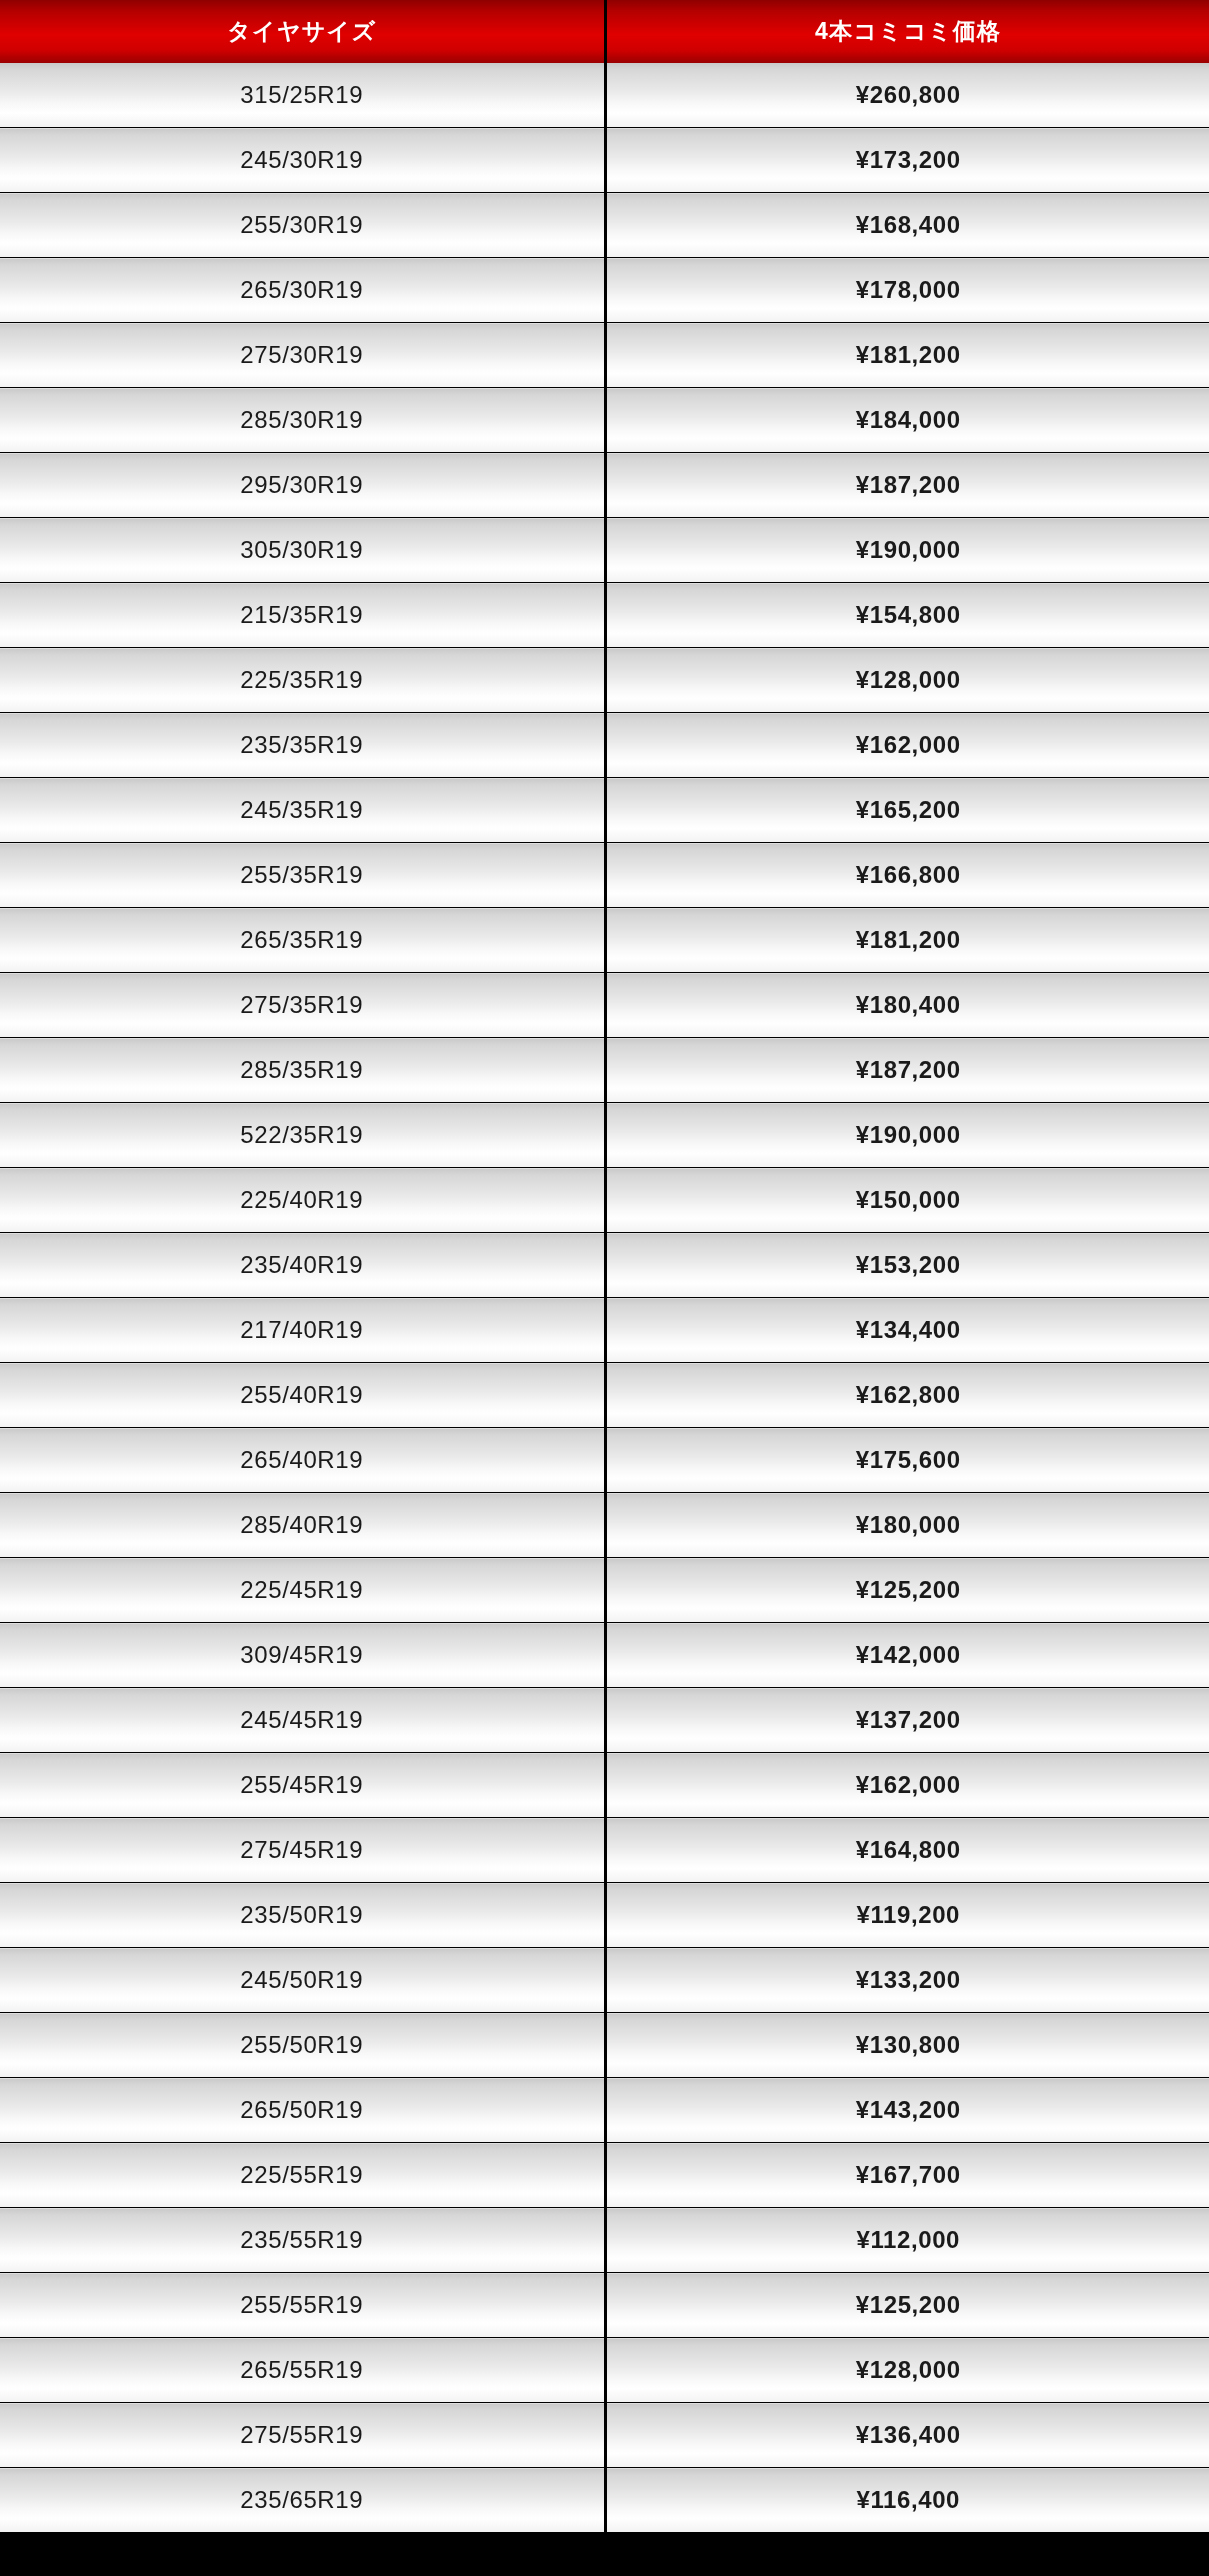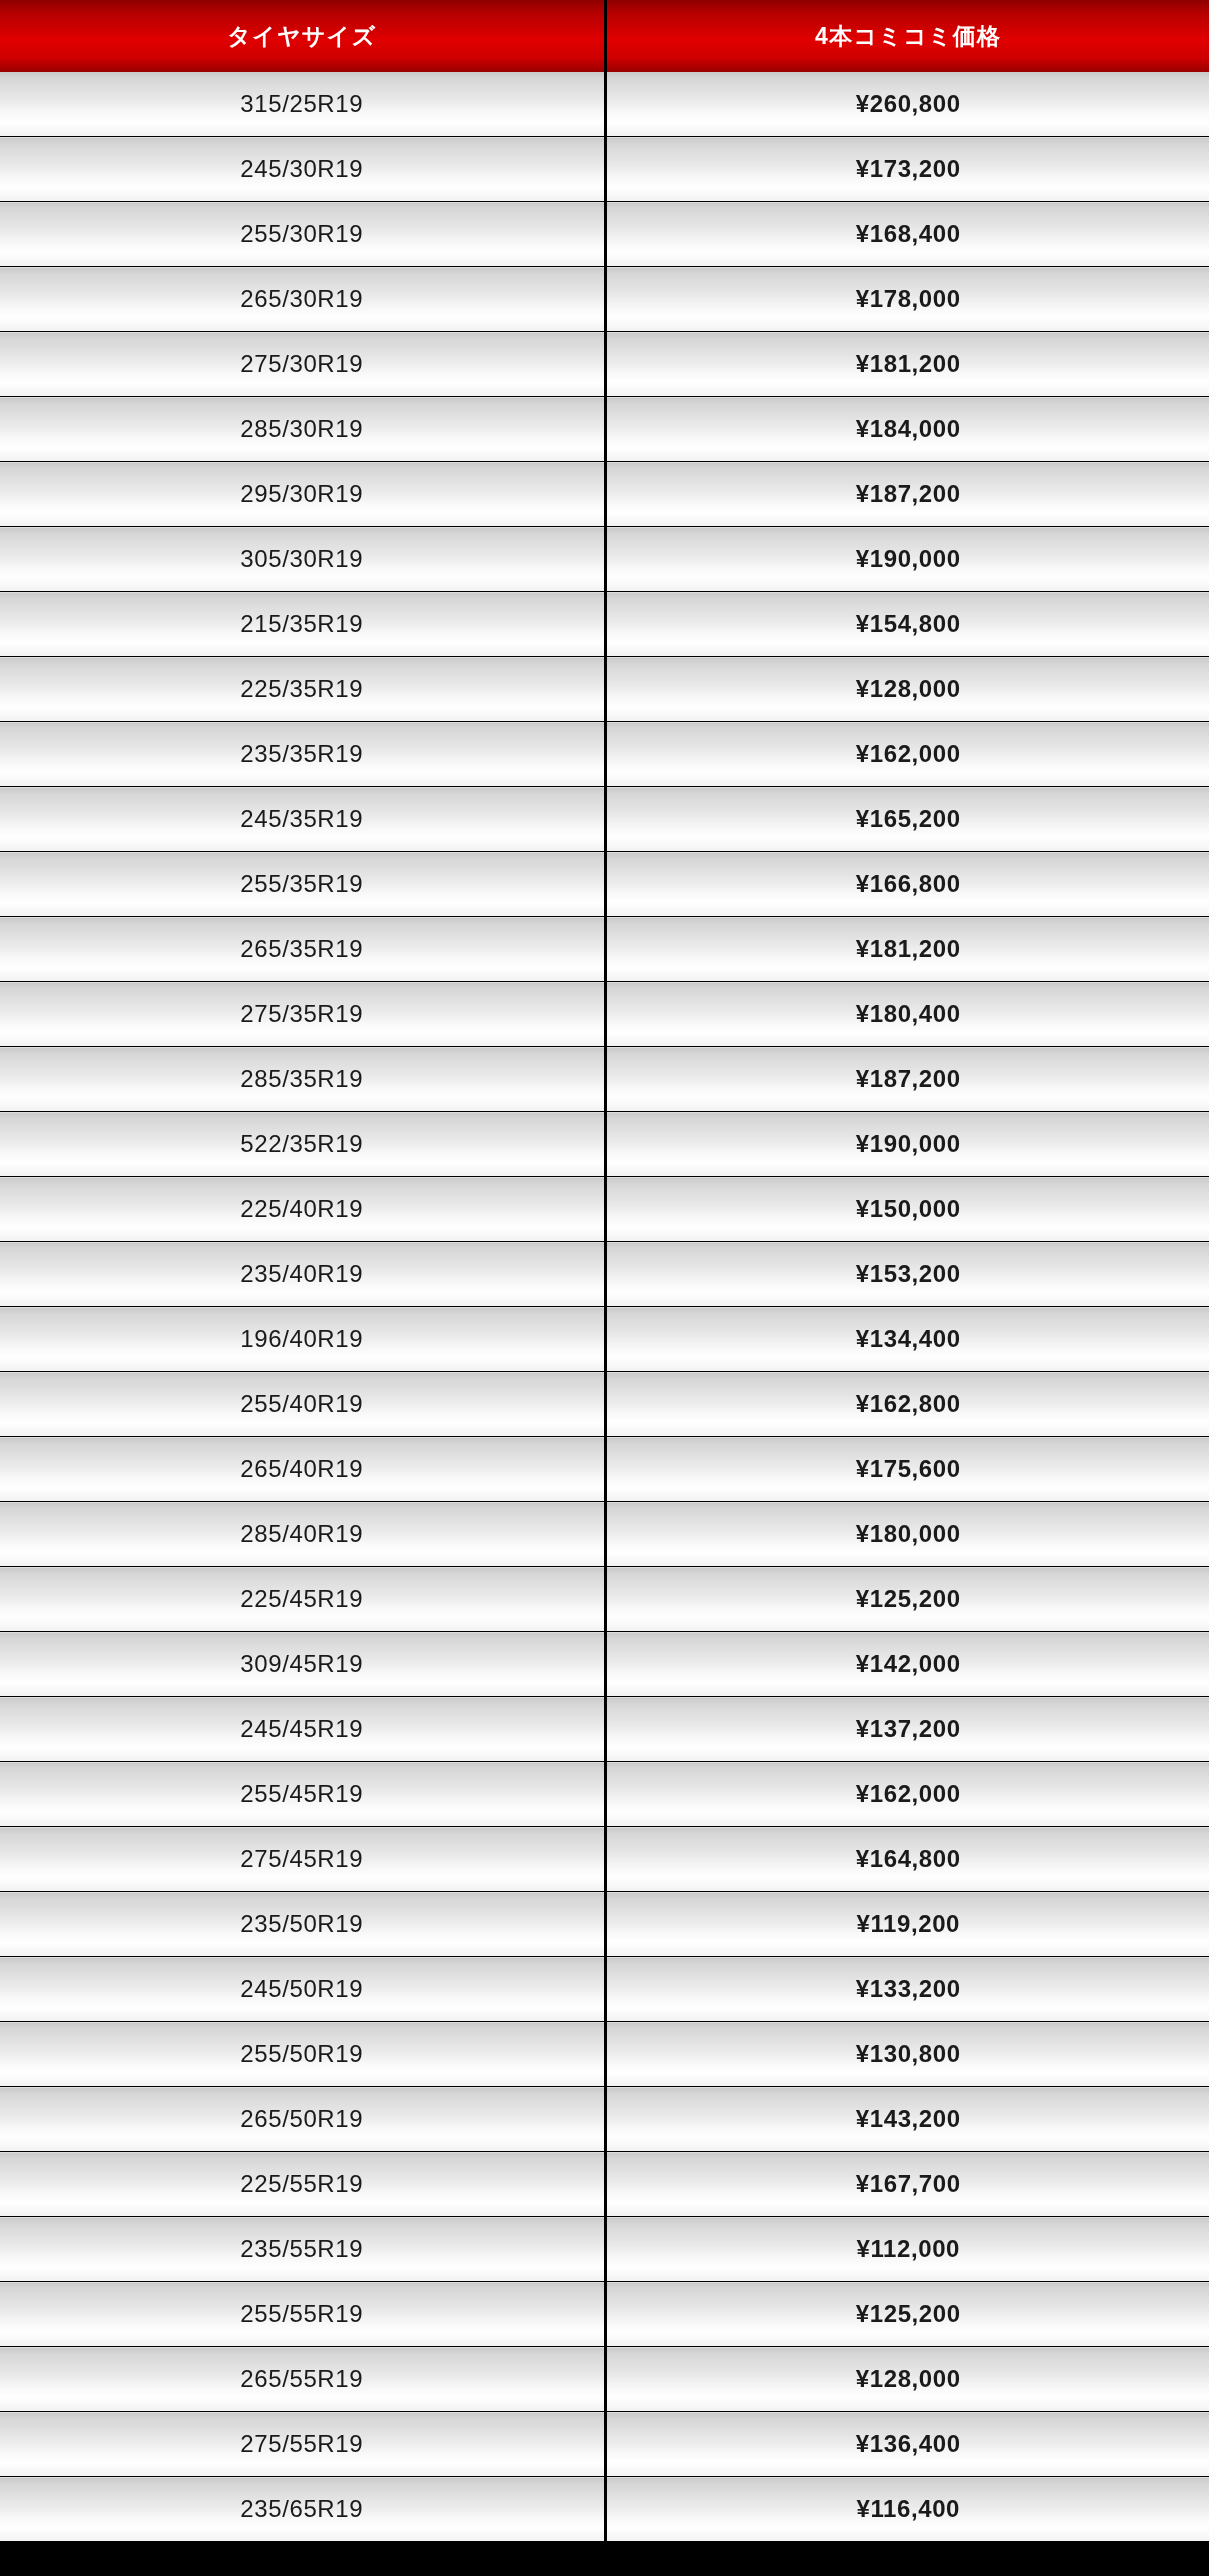--- a/index.html
+++ b/index.html
@@ -15,21 +15,21 @@
   .price-table {
     width: 1210px;
     border-collapse: collapse;
     table-layout: fixed;
     background: #000000;
   }
   .price-table col.col-size { width: 605px; }
   .price-table col.col-price { width: 605px; }
 
   .price-table thead th {
-    height: 72px;
+    height: 63px;
     padding: 0;
     margin: 0;
     color: #ffffff;
     font-size: 23px;
     font-weight: bold;
     letter-spacing: 1.3px;
     text-align: center;
     vertical-align: middle;
     border-right: 3.8px solid #000000;
     background: linear-gradient(to bottom, #8f0000 0%, #b50000 18%, #e00000 55%, #cf0000 80%, #9a0000 100%);
@@ -228,21 +228,21 @@
       <tr>
         <td>
           <span class="cell-inner">235/40R19</span>
         </td>
         <td>
           <span class="cell-inner">¥153,200</span>
         </td>
       </tr>
       <tr>
         <td>
-          <span class="cell-inner">196/40R19</span>
+          <span class="cell-inner">217/40R19</span>
         </td>
         <td>
           <span class="cell-inner">¥134,400</span>
         </td>
       </tr>
       <tr>
         <td>
           <span class="cell-inner">255/40R19</span>
         </td>
         <td>

